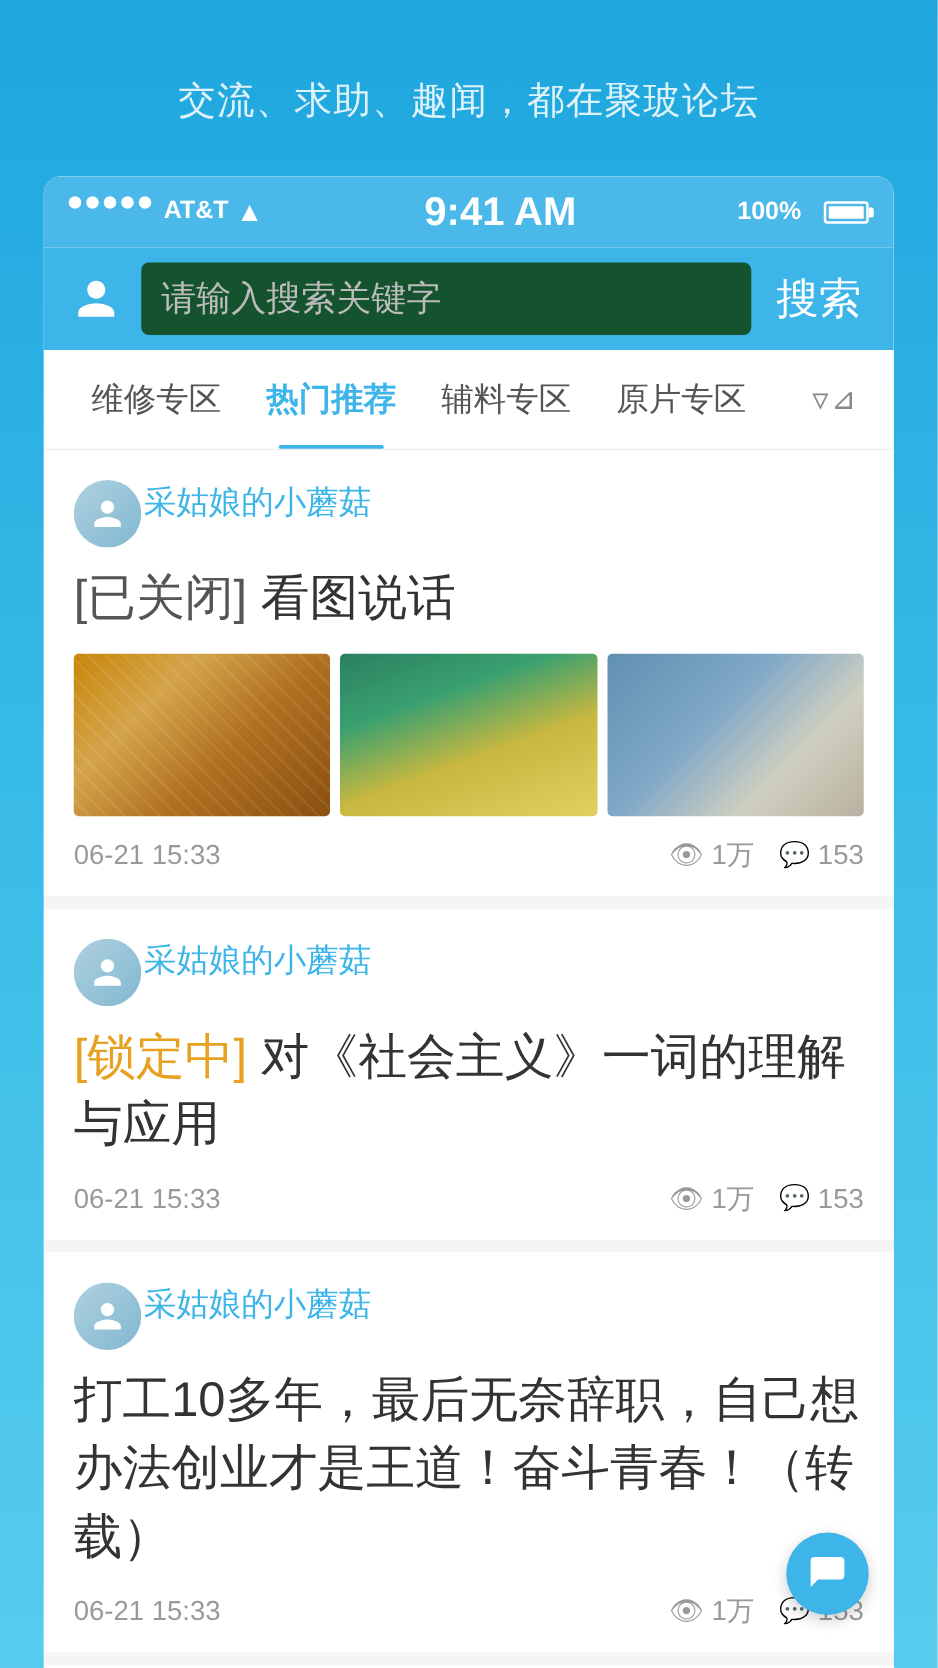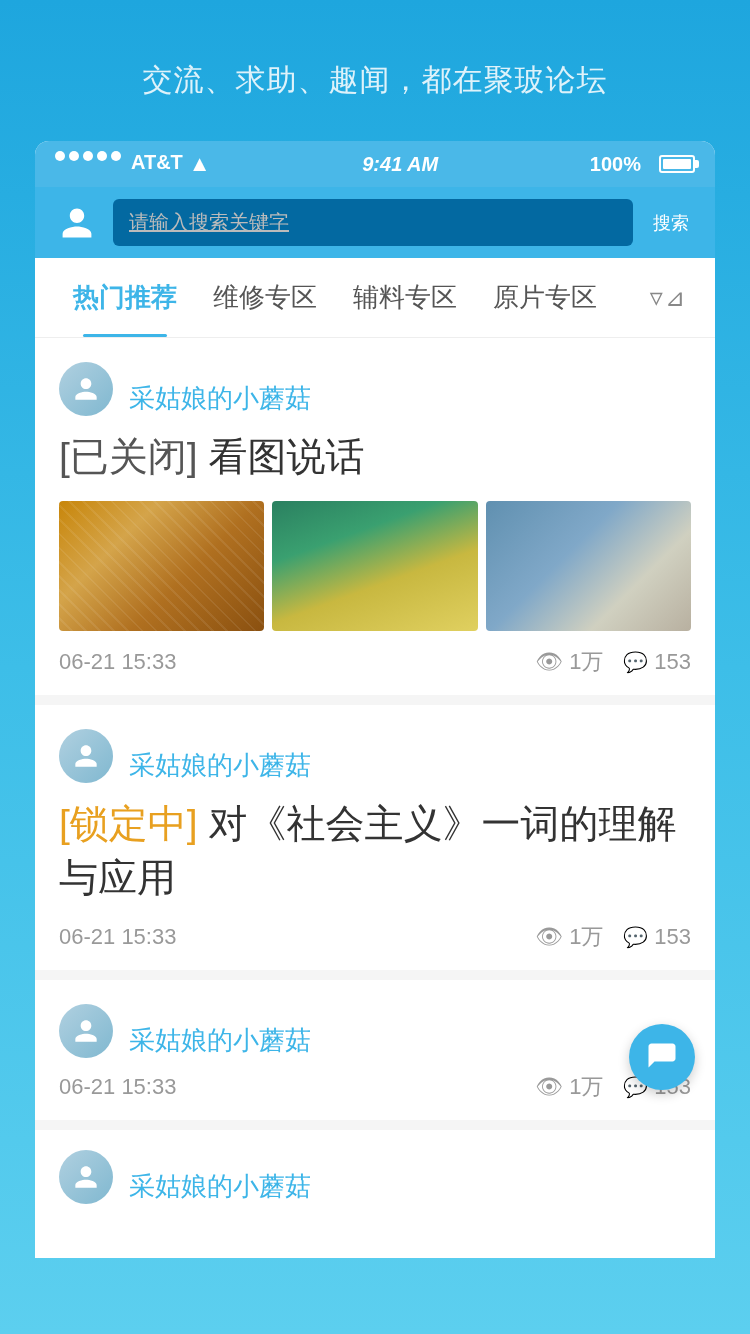--- a/index.html
+++ b/index.html
@@ -51,21 +51,21 @@
       color: #fff;
       font-weight: 600;
     }
     .status-left { display: flex; gap: 6px; }
     .signal-dots { display: flex; gap: 4px; }
     .signal-dot {
       width: 10px; height: 10px;
       background: #fff;
       border-radius: 50%;
     }
-    .status-center { font-size: 20px; font-weight: 700; font-style: italic; }
+    .status-center { font-size: 32px; font-weight: 700; }
     .status-right { display: flex; align-items: center; gap: 18px; }
     .battery-icon {
       width: 36px; height: 18px;
       border: 2px solid #fff;
       border-radius: 3px;
       position: relative;
       display: flex;
       align-items: center;
       padding: 2px;
     }
@@ -95,29 +95,28 @@
       align-items: center;
       gap: 14px;
     }
     .user-icon-wrap {
       width: 44px; height: 44px;
       display: flex; align-items: center; justify-content: center;
     }
     .user-icon-svg { width: 36px; height: 36px; fill: #fff; }
     .search-input-wrap {
       flex: 1;
-      background: #0369a1;
+      background: #14532d;
       border-radius: 6px;
       padding: 10px 16px;
-      font-size: 20px;
+      font-size: 28px;
       color: #bbb;
-      text-decoration: underline;
     }
     .search-btn {
-      font-size: 18px;
+      font-size: 34px;
       color: #fff;
       font-weight: 500;
       padding: 0 6px;
     }
 
     
     .category-tabs {
       background: #fff;
       border-bottom: 1px solid #eee;
       padding: 0 20px;
@@ -153,22 +152,22 @@
     .post-list { background: #f5f5f5; }
 
     .post-card {
       background: #fff;
       margin-bottom: 10px;
       padding: 24px 24px 18px;
     }
 
     .post-author-row {
       display: flex;
-      align-items: flex-end;
-      gap: 16px;
+      align-items: flex-start;
+      gap: 2px;
       margin-bottom: 14px;
     }
     .avatar {
       width: 54px; height: 54px;
       border-radius: 50%;
       background: #ddd;
       overflow: hidden;
       display: flex; align-items: center; justify-content: center;
     }
     .avatar-placeholder {
@@ -312,22 +311,22 @@
       <div class="user-icon-wrap">
         <svg class="user-icon-svg" viewBox="0 0 24 24">
           <path d="M12 12c2.7 0 4.8-2.1 4.8-4.8S14.7 2.4 12 2.4 7.2 4.5 7.2 7.2 9.3 12 12 12zm0 2.4c-3.2 0-9.6 1.6-9.6 4.8v2.4h19.2v-2.4c0-3.2-6.4-4.8-9.6-4.8z"></path>
         </svg>
       </div>
       <div class="search-input-wrap">请输入搜索关键字</div>
       <div class="search-btn">搜索</div>
     </div>
 
     <div class="category-tabs">
+      <div class="tab-item">维修专区</div>
       <div class="tab-item active">热门推荐</div>
-      <div class="tab-item">维修专区</div>
       <div class="tab-item">辅料专区</div>
       <div class="tab-item">原片专区</div>
       <div class="tab-filter">
         <span style="font-size:26px; color:#888;">▿</span>
         <span style="font-size:24px; color:#888; margin-left:2px;">⊿</span>
       </div>
     </div>
 
     <div class="post-list">
 
@@ -400,20 +399,21 @@
         <div class="post-author-row">
           <div class="avatar">
             <div class="avatar-placeholder">
               <svg width="32" height="32" viewBox="0 0 24 24" fill="white">
                 <path d="M12 12c2.2 0 4-1.8 4-4s-1.8-4-4-4-4 1.8-4 4 1.8 4 4 4zm0 2c-2.7 0-8 1.3-8 4v2h16v-2c0-2.7-5.3-4-8-4z"></path>
               </svg>
             </div>
           </div>
           <div class="author-name">采姑娘的小蘑菇</div>
         </div>
+        <div class="post-title">打工10多年，最后无奈辞职，自己想办法创业才是王道！奋斗青春！（转载）</div>
         <div class="post-meta">
           <div class="post-date">06-21  15:33</div>
           <div class="post-stats">
             <div class="stat-item">
               <span style="font-size:22px;">👁</span>
               <span>1万</span>
             </div>
             <div class="stat-item">
               <span style="font-size:20px;">💬</span>
               <span>153</span>

